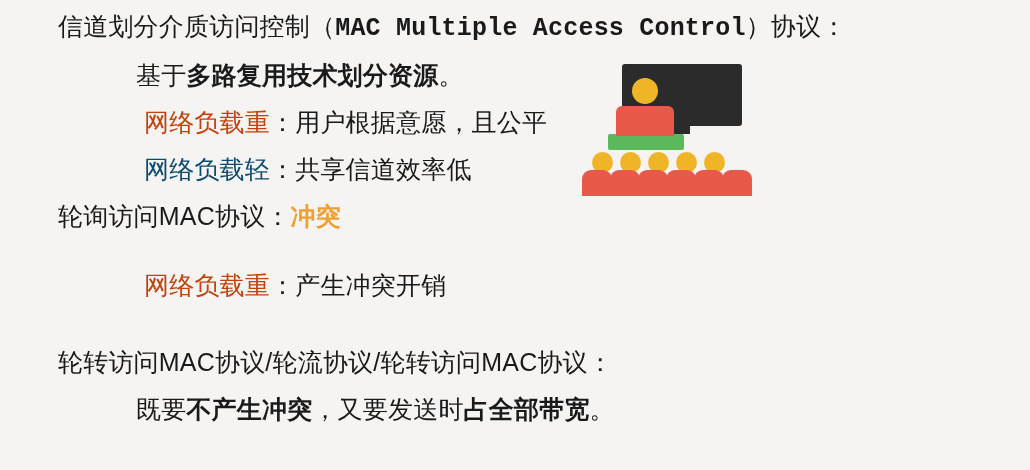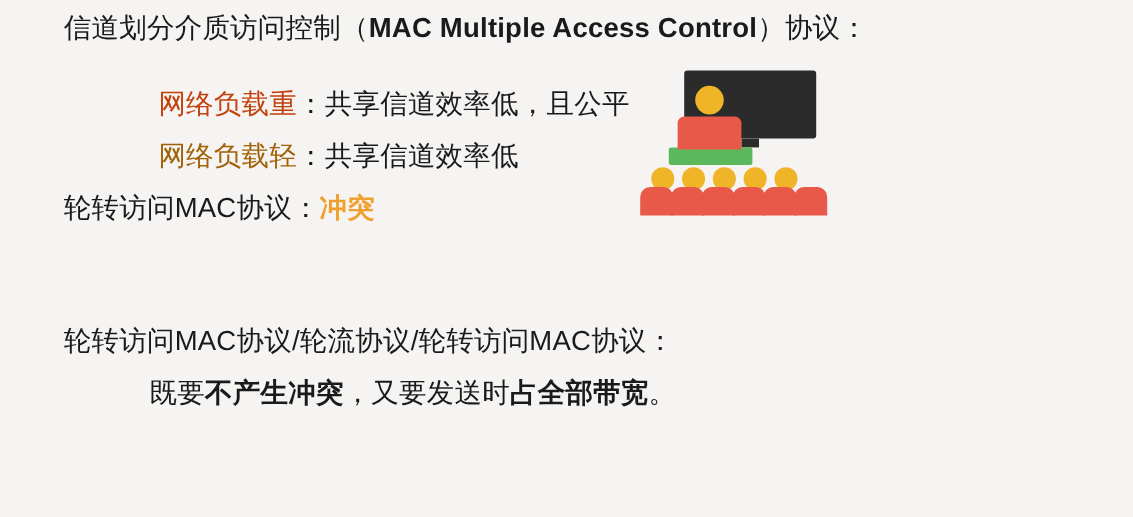--- a/index.html
+++ b/index.html
@@ -26,25 +26,25 @@
     font-size: 25px;
     line-height: 1.0;
     white-space: nowrap;
     letter-spacing: 0.2px;
   }
   .lvl1 { margin-left: 0px; }
   .lvl2 { margin-left: 78px; }
   .lvl2b { margin-left: 86px; }
   .bold { font-weight: bold; }
   .red { color: #c2410c; }
-  .green { color: #a16207; }
+  .green { color: #0c4a6e; }
   .orange { color: #f0a030; }
   .gap-m { height: 22px; }
   .gap-l { height: 30px; }
-  .latin { font-family: Liberation Sans, sans-serif; }
+  .latin { font-family: Liberation Mono, monospace; }
 
   
   .illus {
     position: absolute;
     right: 278px;
     top: 56px;
     width: 170px;
     height: 145px;
   }
   .illus .screen {
@@ -162,44 +162,50 @@
         <i></i>
     </div>
   </div>
 
   <div class="line lvl1">
     <span>信道划分介质访问控制（</span><span class="bold latin">MAC Multiple Access Control</span><span>）协议：</span>
   </div>
 
   <div class="gap-m"></div>
 
+  <div class="line lvl2">
+    <span>基于</span><span class="bold">多路复用技术划分资源</span><span>。</span>
+  </div>
 
   <div class="gap-m"></div>
 
   <div class="line lvl2b">
-    <span class="red">网络负载重</span><span>：共享信道效率低，且公平</span>
+    <span class="red">网络负载重</span><span>：用户根据意愿，且公平</span>
   </div>
 
   <div class="gap-m"></div>
 
   <div class="line lvl2b">
     <span class="green">网络负载轻</span><span>：共享信道效率低</span>
   </div>
 
   <div class="gap-m"></div>
 
   <div class="line lvl1">
-    <span>轮转访问MAC协议：</span><span class="orange bold">冲突</span>
-  </div>
-
-  <div class="gap-m"></div>
-
-
-  <div class="gap-m"></div>
-
+    <span>轮询访问MAC协议：</span><span class="orange bold">冲突</span>
+  </div>
+
+  <div class="gap-m"></div>
+
+
+  <div class="gap-m"></div>
+
+  <div class="line lvl2b">
+    <span class="red">网络负载重</span><span>：产生冲突开销</span>
+  </div>
 
   <div class="gap-m"></div>
 
 
   <div class="gap-l"></div>
 
   <div class="line lvl1">
     <span>轮转访问MAC协议/轮流协议/轮转访问MAC协议：</span>
   </div>
 

